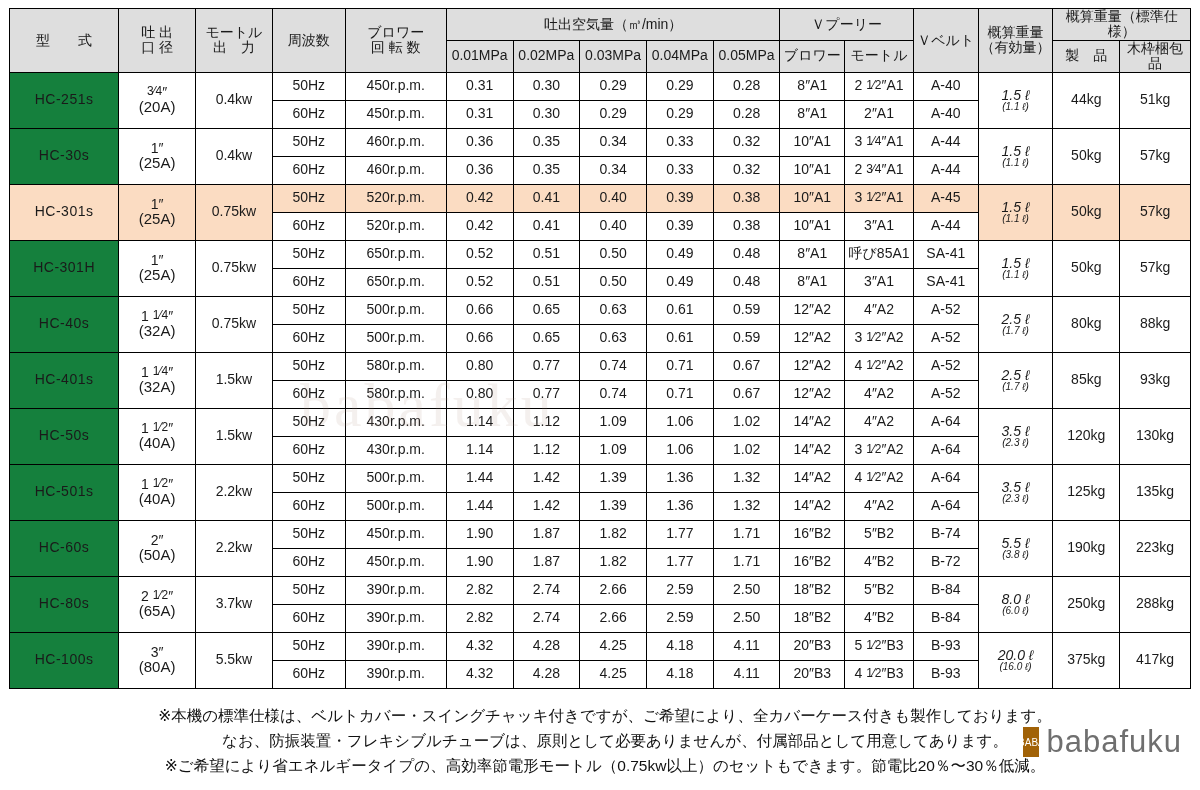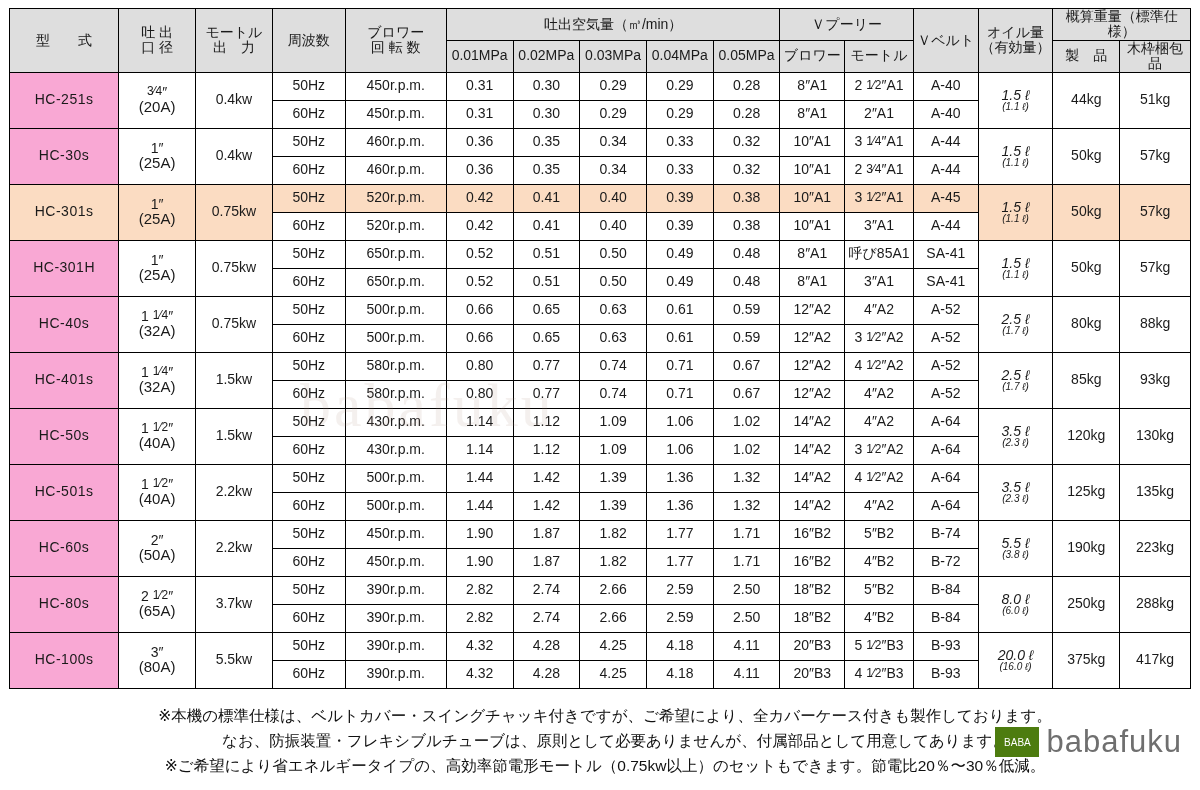--- a/index.html
+++ b/index.html
@@ -25,21 +25,21 @@
     padding:0;
     height:27px;
     line-height:1.1;
   }
   #spec-table thead th{
     background:#dedede;
     font-weight:normal;
     font-size:14px;
   }
   .model-cell{
-    background:#f9a8d4;
+    background:#15803d;
     font-size:21px;
     letter-spacing:0.5px;
   }
   .bore-cell{font-size:15px;}
   .bore-cell .sub{font-size:15px;display:block;margin-top:-2px;}
   .oil-cell{font-size:14px;font-style:italic;}
   .oil-cell .sub{font-size:10px;display:block;margin-top:-2px;}
   .hl{background:#fbdcc2;}
   .frac{display:inline-block;font-size:12px;vertical-align:0.15em;}
   .notes{
@@ -60,21 +60,21 @@
     pointer-events:none;
     white-space:nowrap;
   }
   .brandmark{
     position:absolute;
     right:18px;bottom:30px;
     display:flex;align-items:center;
     color:#6b6b6b;
   }
   .brandmark .bbox{
-    width:44px;height:30px;background:#4d7c0f;color:#fff;
+    width:16px;height:30px;background:#a16207;color:#fff;
     display:flex;align-items:center;justify-content:center;
     font-size:10px;letter-spacing:0px;margin-right:7px;
     font-family:"Liberation Sans",sans-serif;
   }
   .brandmark .btext{font-size:31px;letter-spacing:1px;color:#6f6f6f;}
   col.c-model{width:108px;}
   col.c-bore{width:76px;}
   col.c-motor{width:76px;}
   col.c-freq{width:72px;}
   col.c-rpm{width:100px;}
@@ -123,21 +123,21 @@
       </th>
       <th rowspan="2">周波数</th>
       <th rowspan="2">
         <span>ブロワー</span><br>
         <span>回 転 数</span>
       </th>
       <th colspan="5">吐出空気量（㎥/min）</th>
       <th colspan="2">Ｖプーリー</th>
       <th rowspan="2">Ｖベルト</th>
       <th rowspan="2">
-        <span>オイル量</span><br>
+        <span>概算重量</span><br>
         <span>（有効量）</span>
       </th>
       <th colspan="2">概算重量（標準仕様）</th>
     </tr>
     <tr>
       <th>0.01MPa</th>
       <th>0.02MPa</th>
       <th>0.03MPa</th>
       <th>0.04MPa</th>
       <th>0.05MPa</th>

